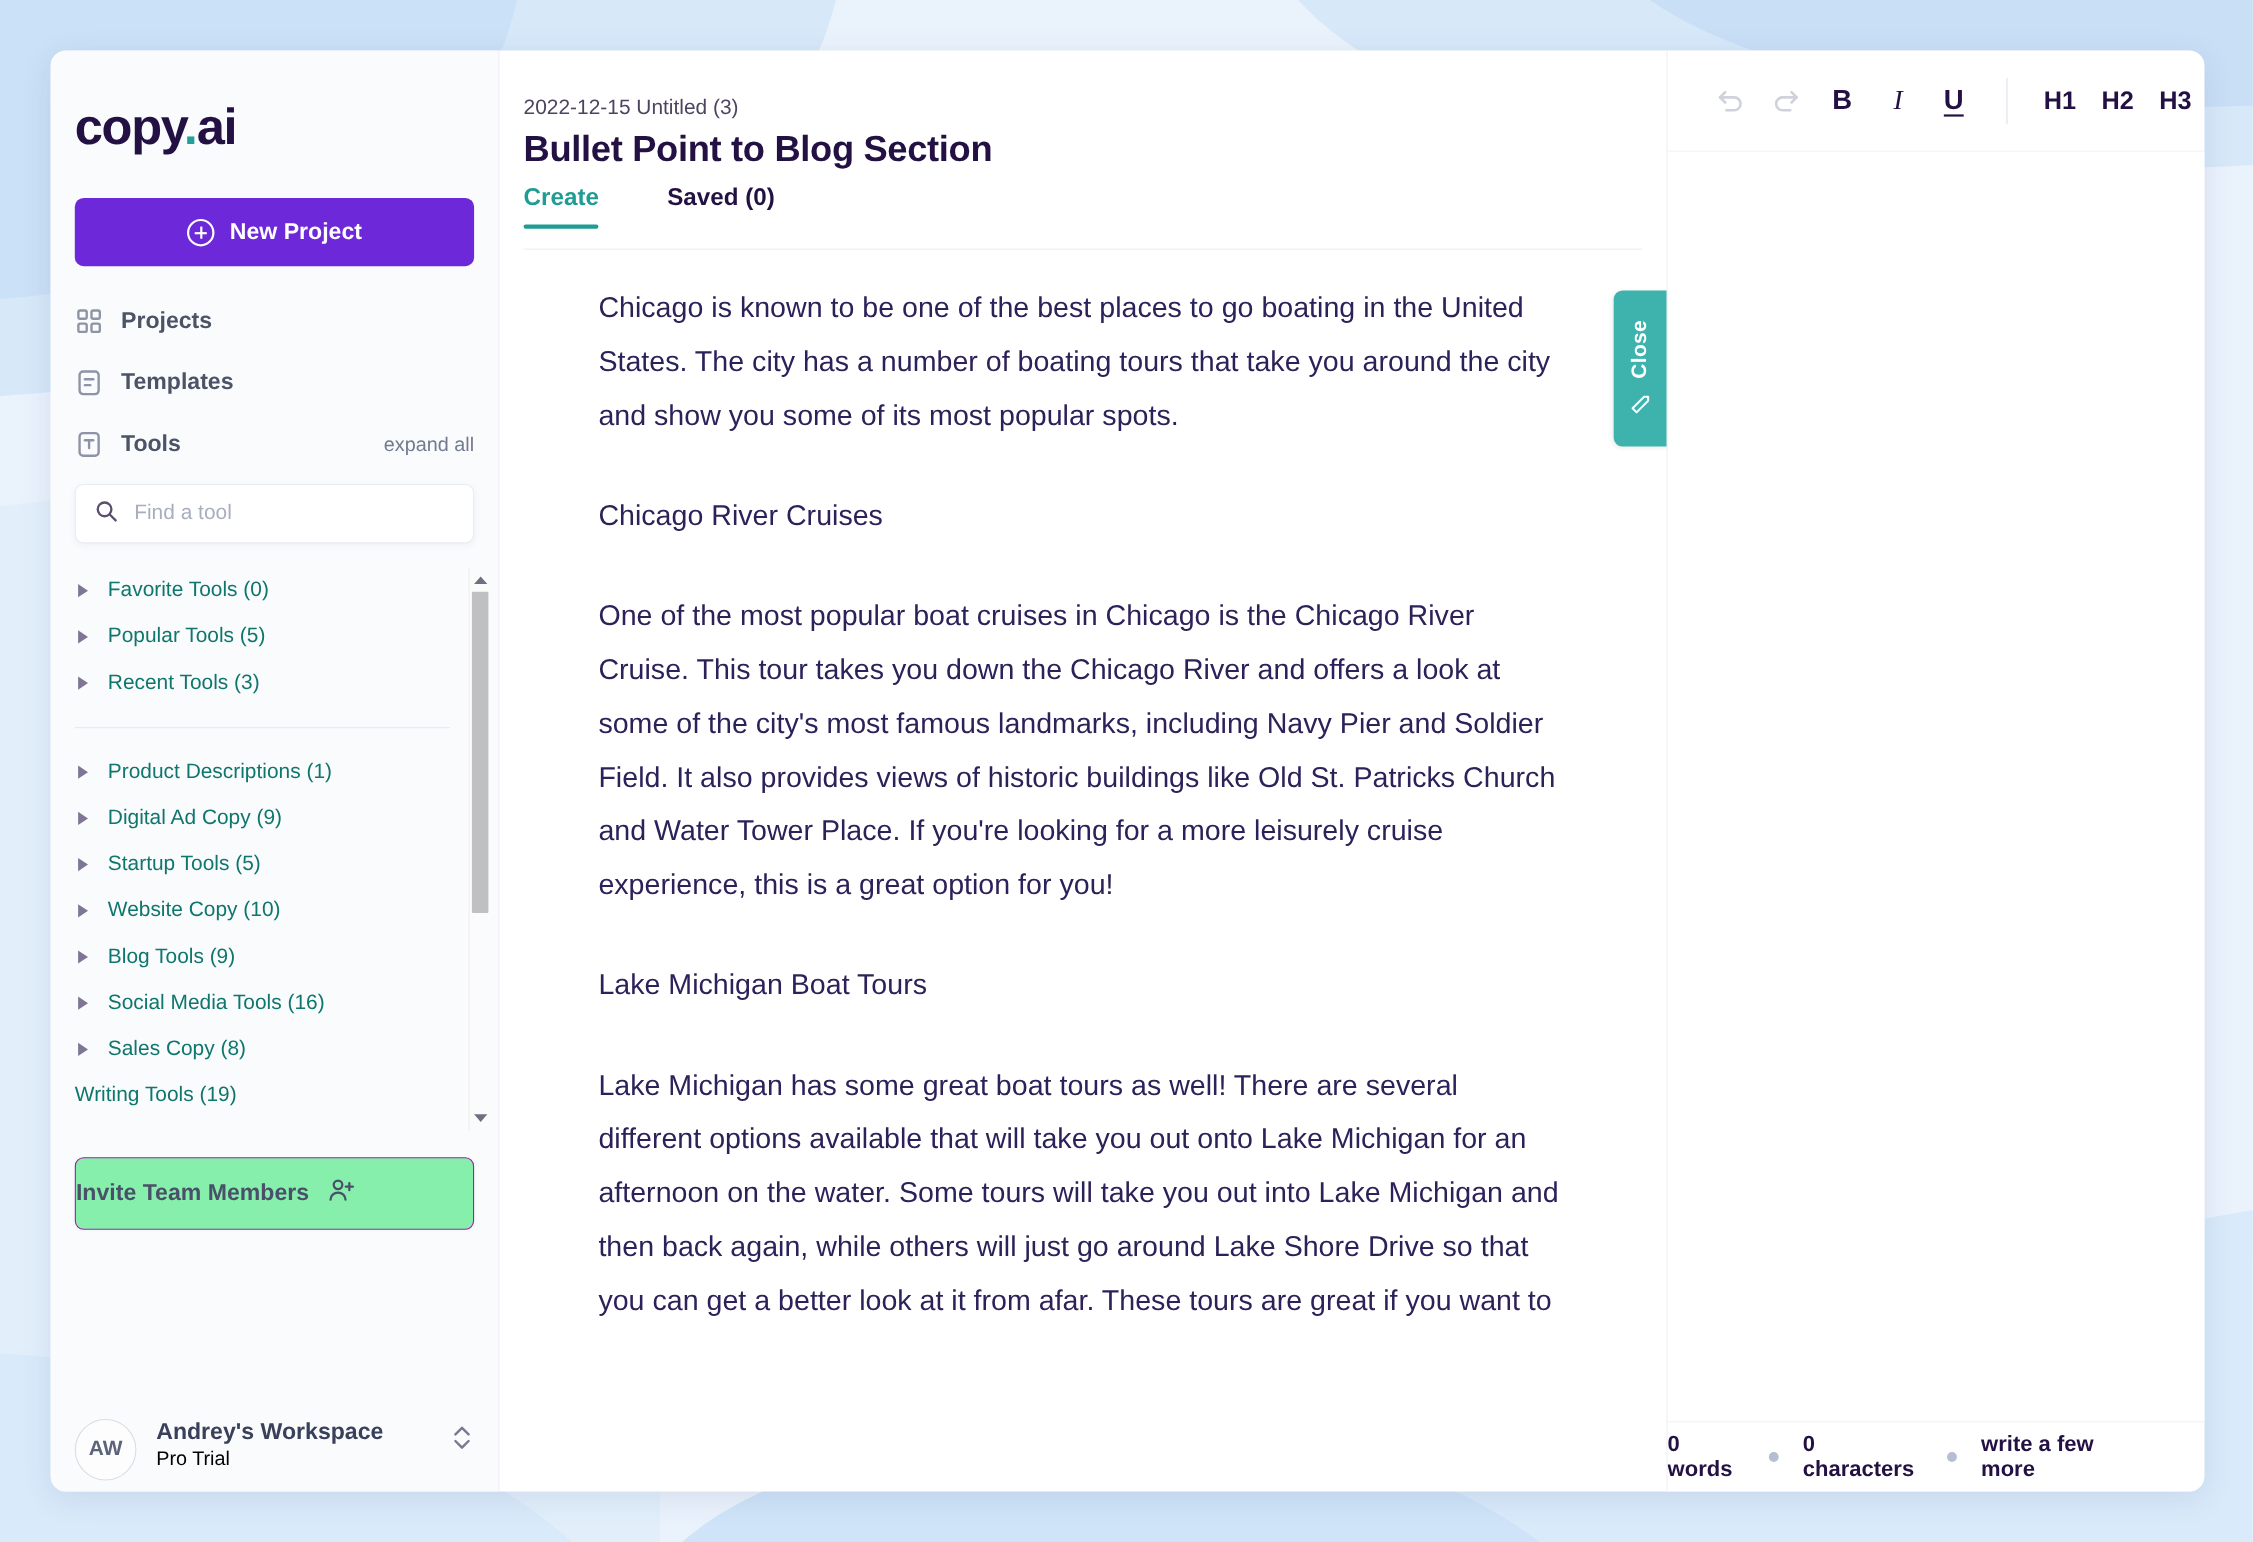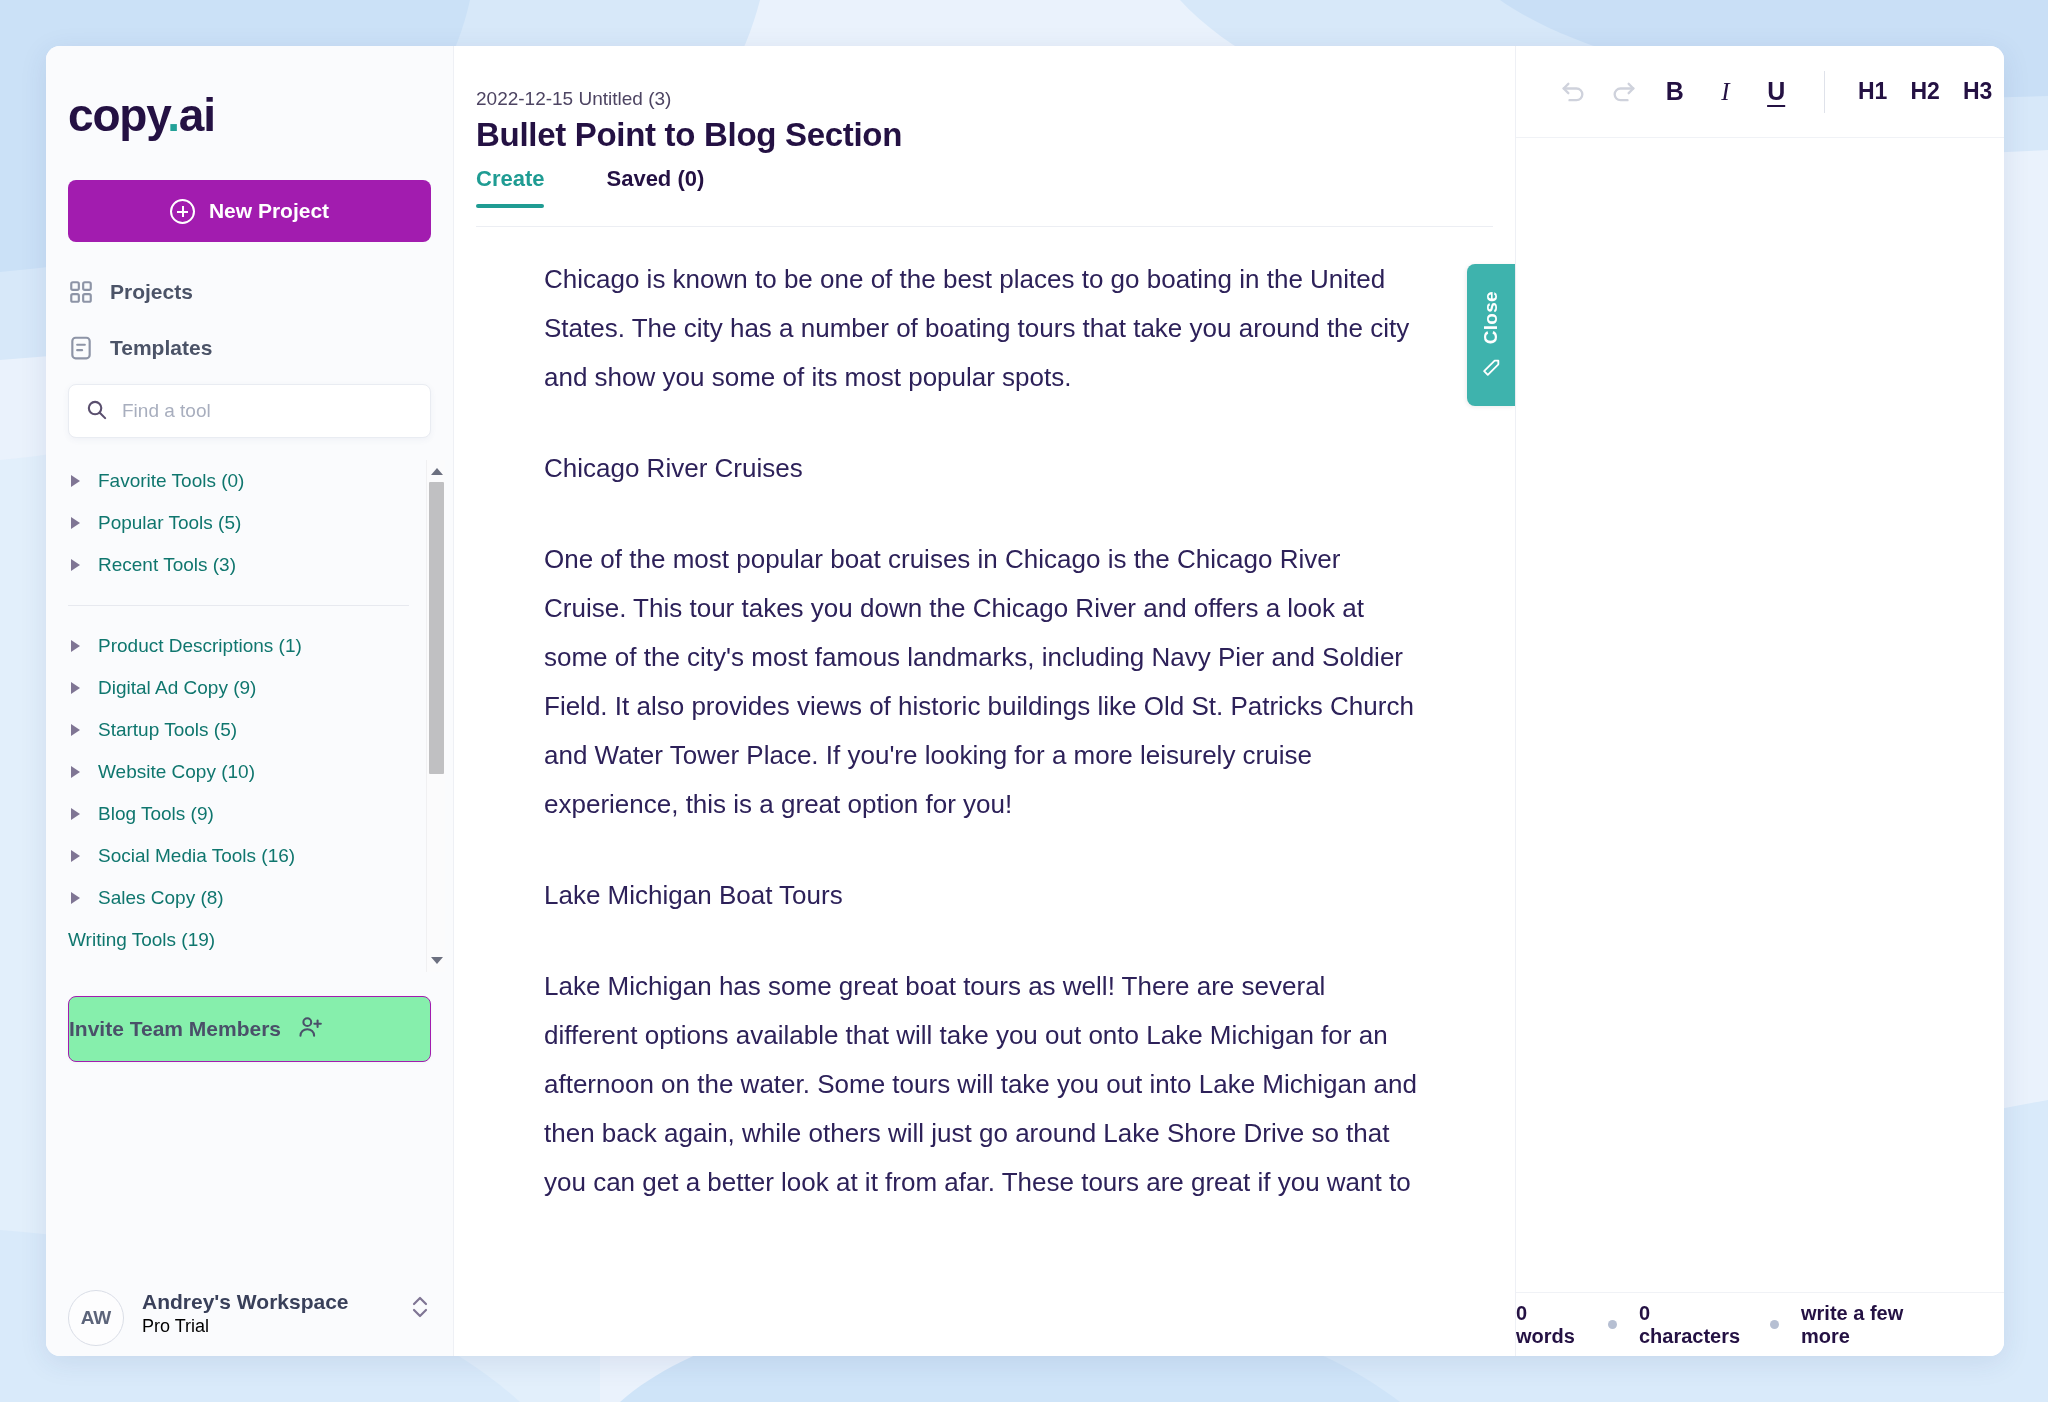--- a/index.html
+++ b/index.html
@@ -47,21 +47,21 @@
     font-size: 46px;
     font-weight: 700;
     letter-spacing: -1.2px;
     color: #241143;
   }
   .logo .dot { color: #23A198; }
 
   .new-project-btn {
     margin: 38px 22px 0 22px;
     height: 62px;
-    background: #a21caf;
+    background: #6d28d9;
     border-radius: 8px;
     display: flex;
     align-items: center;
     justify-content: center;
     gap: 14px;
     color: #fff;
     font-size: 21px;
     font-weight: 700;
     cursor: pointer;
   }
@@ -395,20 +395,31 @@
         <span class="nav-icon">
           <svg width="26" height="26" viewBox="0 0 24 24" fill="none" stroke="currentColor" stroke-width="2">
             <rect x="4" y="2.5" width="16" height="19" rx="3"></rect>
             <line x1="8.5" y1="9" x2="15.5" y2="9" stroke-linecap="round"></line>
             <line x1="8.5" y1="14" x2="13" y2="14" stroke-linecap="round"></line>
           </svg>
         </span>
         <span class="nav-label">Templates</span>
       </div>
 
+      <div class="nav-item">
+        <span class="nav-icon">
+          <svg width="26" height="26" viewBox="0 0 24 24" fill="none" stroke="currentColor" stroke-width="2">
+            <rect x="4" y="2.5" width="16" height="19" rx="3"></rect>
+            <line x1="8.5" y1="8.5" x2="15.5" y2="8.5" stroke-linecap="round"></line>
+            <line x1="12" y1="8.5" x2="12" y2="15" stroke-linecap="round"></line>
+          </svg>
+        </span>
+        <span class="nav-label">Tools</span>
+        <span class="expand-all">expand all</span>
+      </div>
 
     </nav>
 
     <div class="search-box">
       <span>
         <svg width="23" height="23" viewBox="0 0 24 24" fill="none" stroke="#5a4f6e" stroke-width="2.2">
           <circle cx="10.5" cy="10.5" r="6.5"></circle>
             <line x1="15.4" y1="15.4" x2="21" y2="21" stroke-linecap="round"></line>
         </svg>
       </span>

